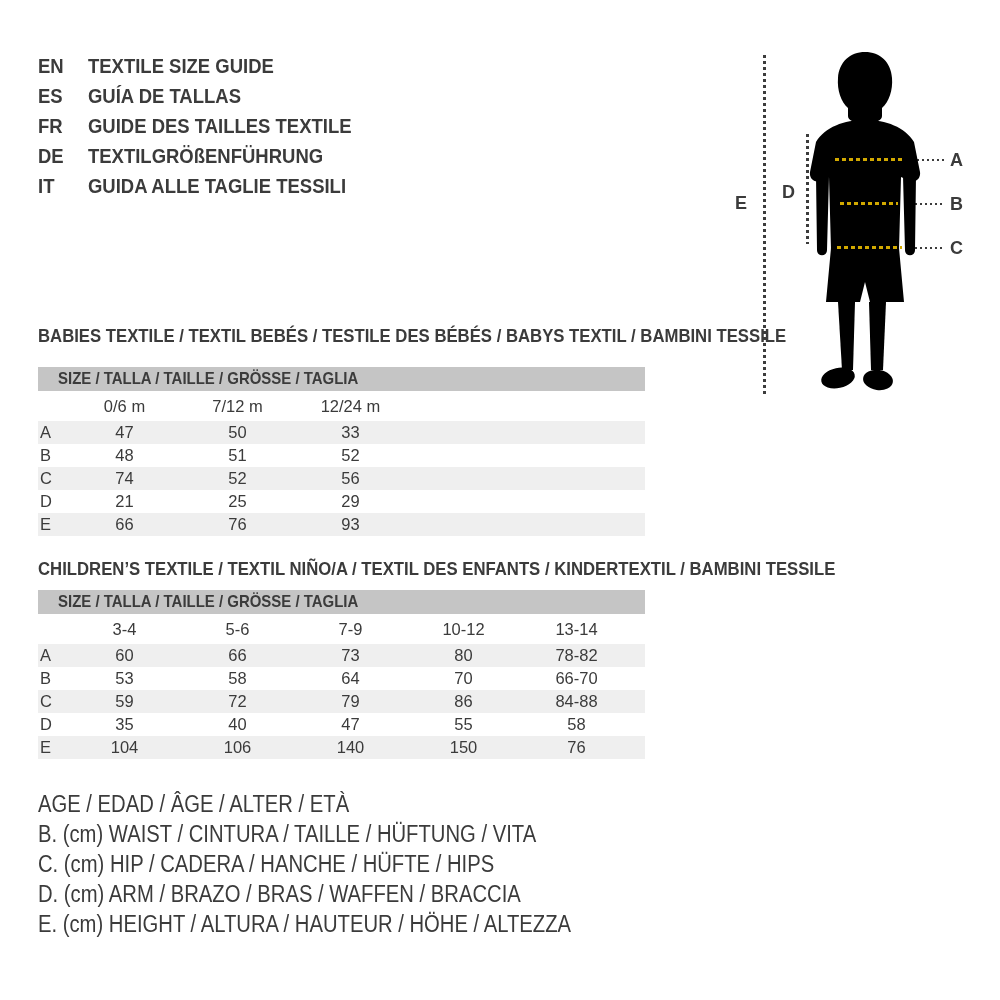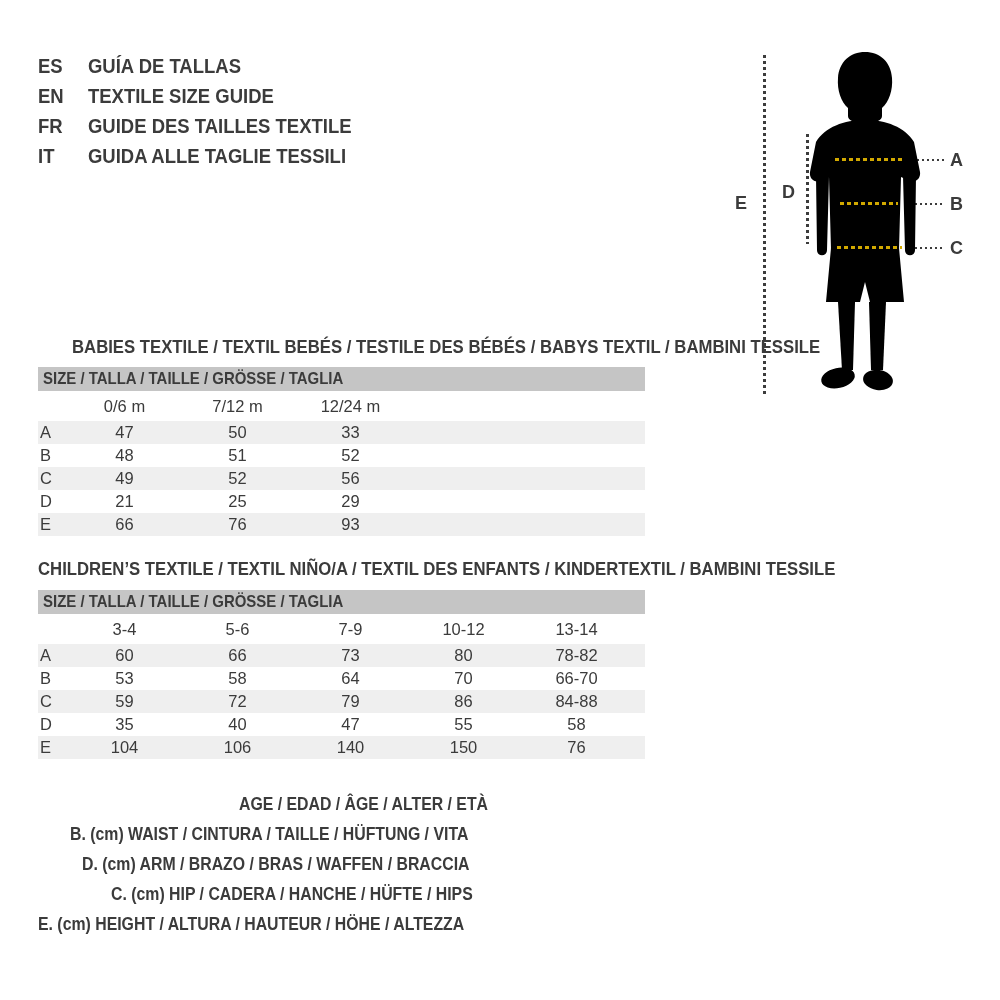--- a/index.html
+++ b/index.html
@@ -21,54 +21,58 @@
   .vdash { position:absolute; width:3px;
     background-image:repeating-linear-gradient(180deg,#3c3c3c 0 3px,transparent 3px 6px); }
   .ydash { position:absolute; height:3px; z-index:2;
     background-image:repeating-linear-gradient(90deg,#d2a900 0 4px,transparent 4px 7px); }
   .hdash { position:absolute; height:2px;
     background-image:repeating-linear-gradient(90deg,#3c3c3c 0 2px,transparent 2px 5px); }
   .fig-label { position:absolute; font-size:18px; font-weight:700; }
 
   
   .tbl-title { position:absolute; left:38px; font-size:19px; font-weight:700; }
-  #babies-title { top:336px;margin-left:34px; }
+  #babies-title { top:325px; }
   #children-title { top:558px; }
   .tbl { position:absolute; left:38px; width:607px; font-size:16.5px; }
   #babies-table { top:367px; }
   #children-table { top:590px; }
   .size-bar { height:24px; background:#c5c5c5; display:flex; align-items:center;
-    padding-left:5px; font-size:17px; font-weight:700; }
+    padding-left:20px; font-size:17px; font-weight:700; }
   .trow { display:grid; height:23px; align-items:center; }
   .colhead { height:30px; }
   .babies-grid { grid-template-columns:30px 113px 113px 113px 1fr; }
   .children-grid { grid-template-columns:30px 113px 113px 113px 113px 113px 1fr; }
   .trow .c { text-align:center; }
   .trow .l { padding-left:2px; }
   .striped { background:#efefef; }
 
   
   .legend { position:absolute; left:38px; top:789px; }
-  .legend-line { height:30px; display:flex; align-items:center; font-size:18px; font-weight:700;justify-content:flex-end; }
+  .legend-line { height:30px; display:flex; align-items:center; font-size:23px; font-weight:400; }
 </style>
 </head>
 <body>
 
 <div class="lang-block">
   <div class="lang-row">
+    <span class="lang-code cx">EN</span>
+    <span class="cx">TEXTILE SIZE GUIDE</span>
+  </div>
+  <div class="lang-row">
     <span class="lang-code cx">ES</span>
     <span class="cx">GUÍA DE TALLAS</span>
   </div>
   <div class="lang-row">
-    <span class="lang-code cx">EN</span>
-    <span class="cx">TEXTILE SIZE GUIDE</span>
-  </div>
-  <div class="lang-row">
     <span class="lang-code cx">FR</span>
     <span class="cx">GUIDE DES TAILLES TEXTILE</span>
+  </div>
+  <div class="lang-row">
+    <span class="lang-code cx">DE</span>
+    <span class="cx">TEXTILGRÖßENFÜHRUNG</span>
   </div>
   <div class="lang-row">
     <span class="lang-code cx">IT</span>
     <span class="cx">GUIDA ALLE TAGLIE TESSILI</span>
   </div>
 </div>
 
 <svg class="sil" width="116" height="345" viewBox="0 0 116 345" fill="#000000">
   <path d="M57 2 C42 2 31 12 30 28 C29 40 33 52 40 58 L40 66 C40 70 45 73 57 73 C69 73 74 70 74 66 L74 58 C81 52 85 40 84 28 C83 12 72 2 57 2 Z"></path>
   <path d="M57 70 C36 70 17 77 8 92 L2 122 C1 128 6 133 12 131 L21 127 L23 200 L91 200 L93 127 L102 131 C108 133 113 128 112 122 L106 92 C97 77 78 70 57 70 Z"></path>
@@ -119,21 +123,21 @@
     <span class="c">33</span>
   </div>
   <div class="trow babies-grid">
     <span class="l">B</span>
     <span class="c">48</span>
     <span class="c">51</span>
     <span class="c">52</span>
   </div>
   <div class="trow babies-grid striped">
     <span class="l">C</span>
-    <span class="c">49</span>
+    <span class="c">74</span>
     <span class="c">52</span>
     <span class="c">56</span>
   </div>
   <div class="trow babies-grid">
     <span class="l">D</span>
     <span class="c">21</span>
     <span class="c">25</span>
     <span class="c">29</span>
   </div>
   <div class="trow babies-grid striped">
@@ -203,21 +207,21 @@
 </div>
 
 <div class="legend">
   <div class="legend-line">
       <span class="cx">AGE / EDAD / ÂGE / ALTER / ETÀ</span>
     </div>
   <div class="legend-line">
       <span class="cx">B. (cm) WAIST / CINTURA / TAILLE / HÜFTUNG / VITA</span>
     </div>
   <div class="legend-line">
+      <span class="cx">C. (cm) HIP / CADERA / HANCHE / HÜFTE / HIPS</span>
+    </div>
+  <div class="legend-line">
       <span class="cx">D. (cm) ARM / BRAZO / BRAS / WAFFEN / BRACCIA</span>
     </div>
   <div class="legend-line">
-      <span class="cx">C. (cm) HIP / CADERA / HANCHE / HÜFTE / HIPS</span>
-    </div>
-  <div class="legend-line">
       <span class="cx">E. (cm) HEIGHT / ALTURA / HAUTEUR / HÖHE / ALTEZZA</span>
     </div>
 </div>
 
 </body></html>

